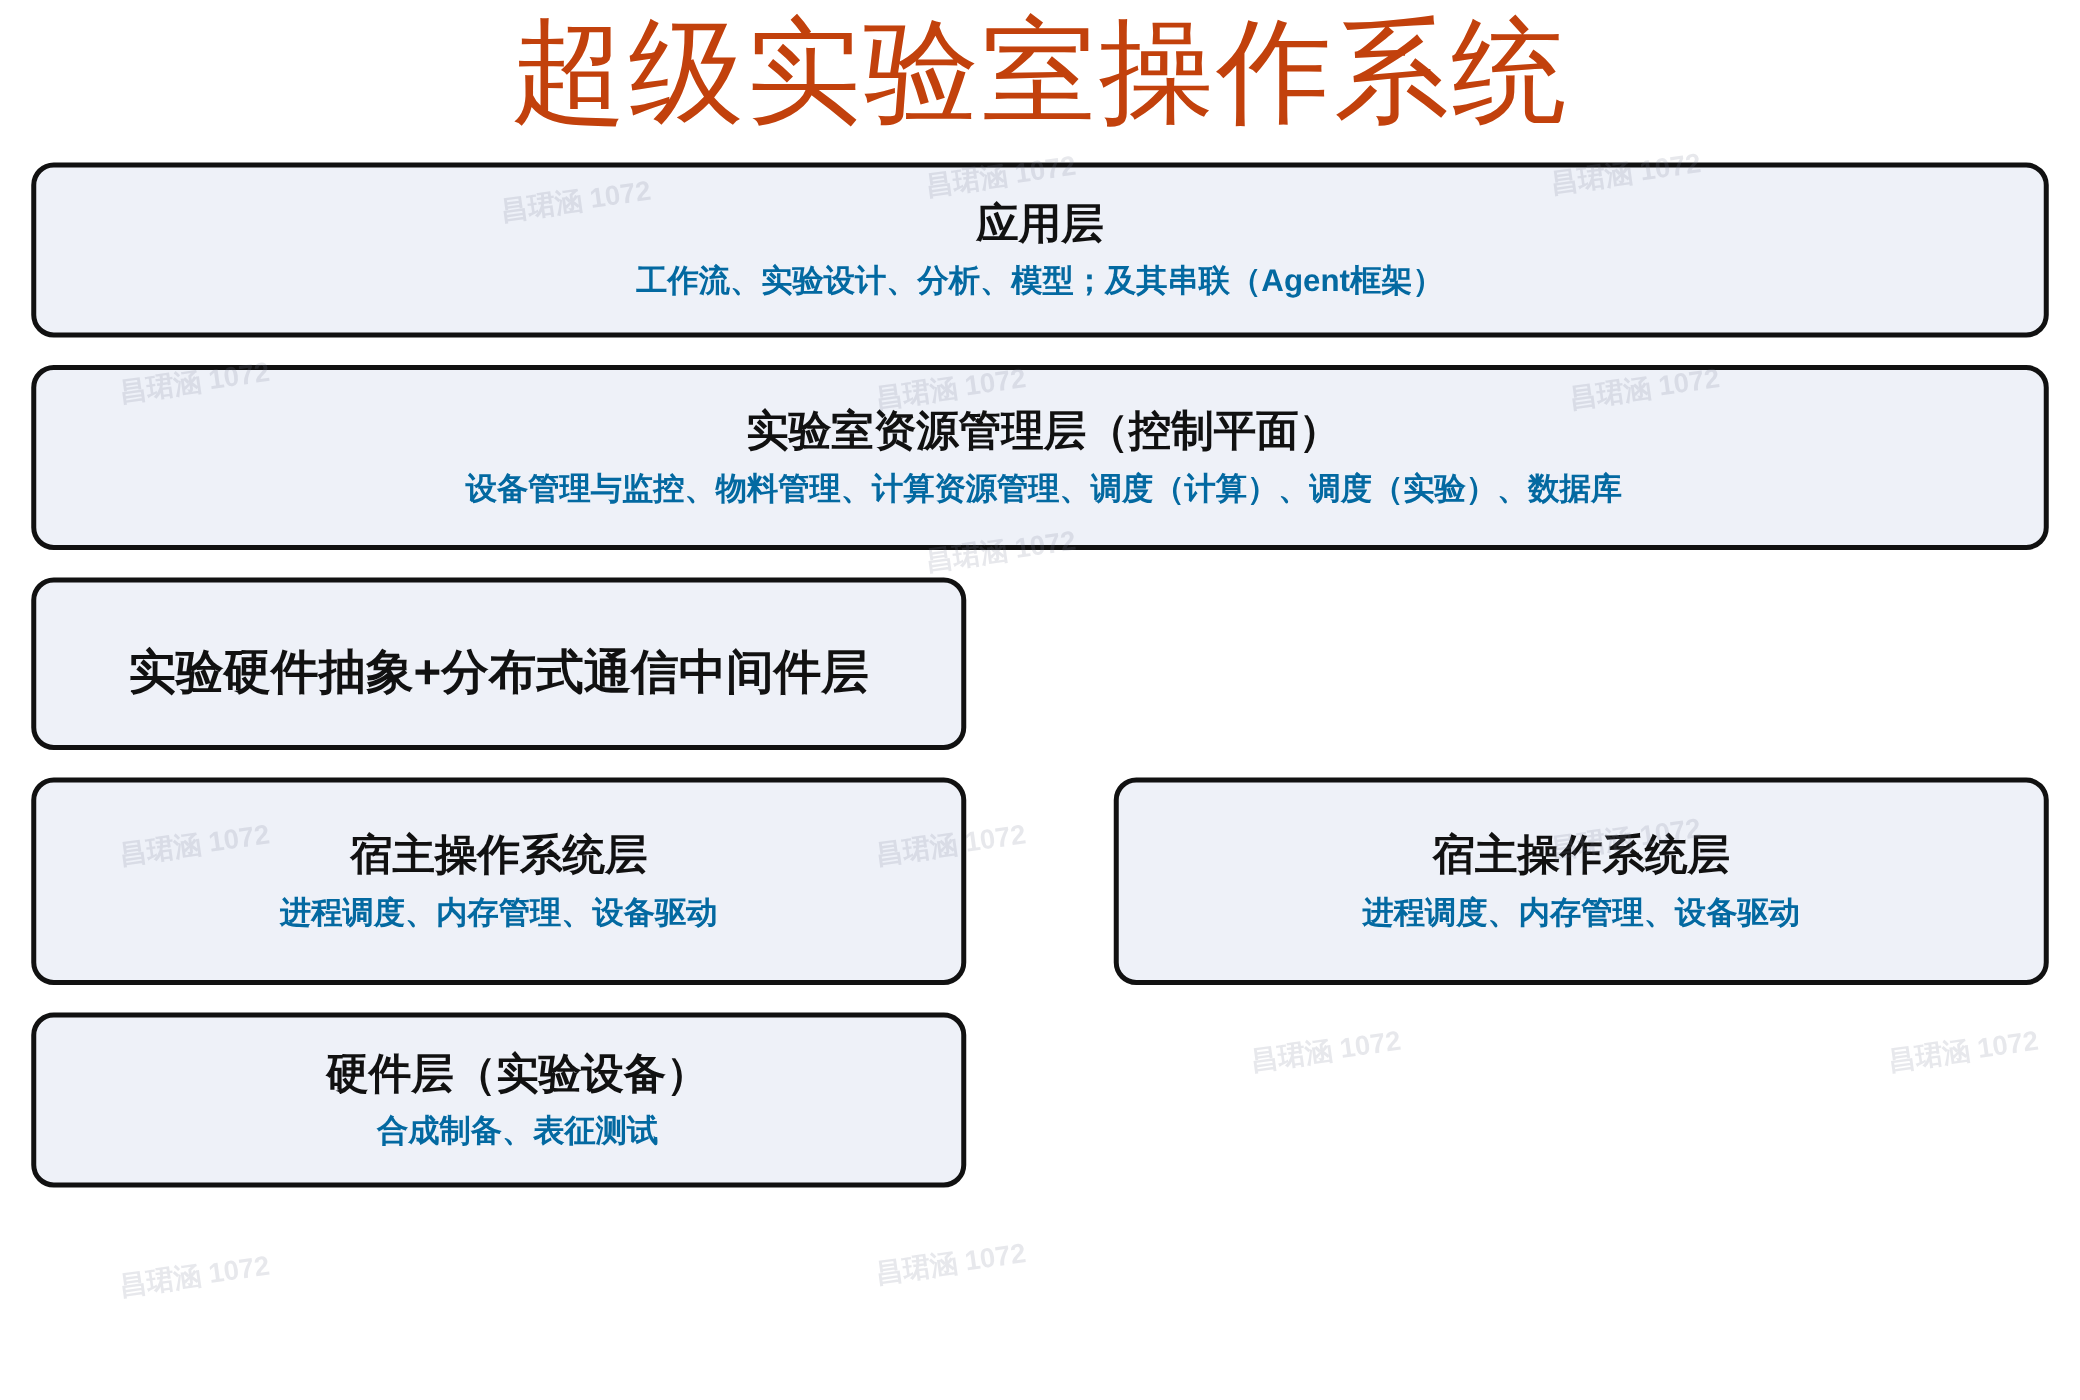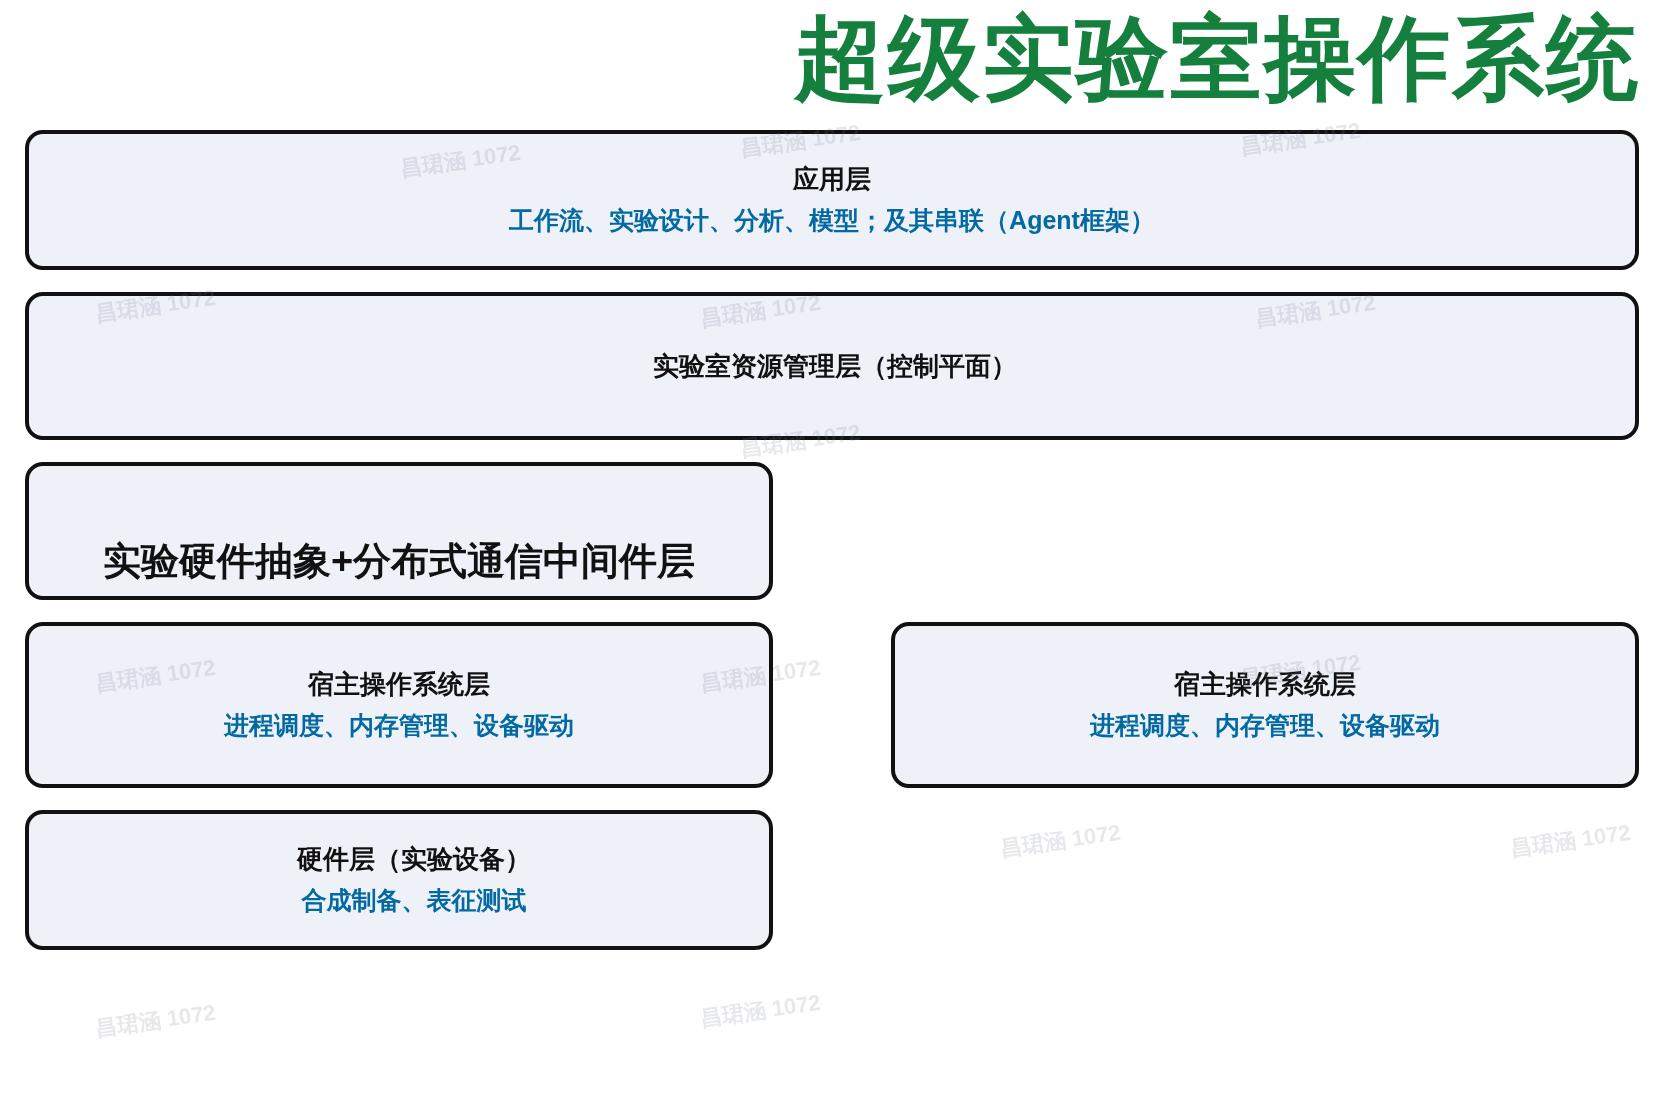--- a/index.html
+++ b/index.html
@@ -17,45 +17,45 @@
 
   .page {
     position: relative;
     width: 1664px;
     height: 1120px;
     box-sizing: border-box;
     padding: 0 24px;
   }
 
   .title {
-    text-align: right;
+    text-align: center;
     font-size: 92px;
-    font-weight: 700;
+    font-weight: 400;
     letter-spacing: 2px;
-    color: #15803d;
+    color: #c2410c;
     line-height: 1.15;
     margin: 6px 0 18px 0;
     white-space: nowrap;
   }
 
   .box {
     box-sizing: border-box;
     background: #eef1f8;
     border: 4px solid #111111;
     border-radius: 18px;
     display: flex;
     flex-direction: column;
     align-items: center;
     justify-content: center;
     text-align: center;
     padding: 10px 18px;
   }
 
   .box .head {
-    font-size: 26px;
+    font-size: 34px;
     font-weight: 800;
     color: #111111;
     line-height: 1.25;
   }
   .box .sub {
     font-size: 25px;
     font-weight: 700;
     color: #0369a1;
     line-height: 1.3;
     margin-top: 8px;
@@ -80,21 +80,21 @@
     width: 748px;
   }
   #hw-abstraction, #node-agent { height: 138px; }
   #host-os-left, #host-os-right { height: 166px; }
   #hardware-left, #hardware-right { height: 140px; padding-left: 48px; }
 
   
   #hw-abstraction .head, #node-agent .head { font-size: 38px; }
 
   #hw-abstraction, #node-agent {
-    justify-content: flex-end;
+    justify-content: center;
     padding-top: 25px;
   }
 
   
   .wm {
     position: absolute;
     color: rgba(120,130,150,0.18);
     font-size: 22px;
     font-weight: 700;
     transform: rotate(-8deg);
@@ -110,20 +110,21 @@
 
   <div class="title">超级实验室操作系统</div>
 
   <div class="box row-full" id="app-layer">
     <div class="head">应用层</div>
     <div class="sub">工作流、实验设计、分析、模型；及其串联（Agent框架）</div>
   </div>
 
   <div class="box row-full" id="resource-layer">
     <div class="head">实验室资源管理层（控制平面）</div>
+    <div class="sub">设备管理与监控、物料管理、计算资源管理、调度（计算）、调度（实验）、数据库</div>
   </div>
 
   <div class="row-split">
     <div class="box col-box" id="hw-abstraction">
       <div class="head">实验硬件抽象+分布式通信中间件层</div>
     </div>
   </div>
 
   <div class="row-split">
     <div class="box col-box" id="host-os-left">

